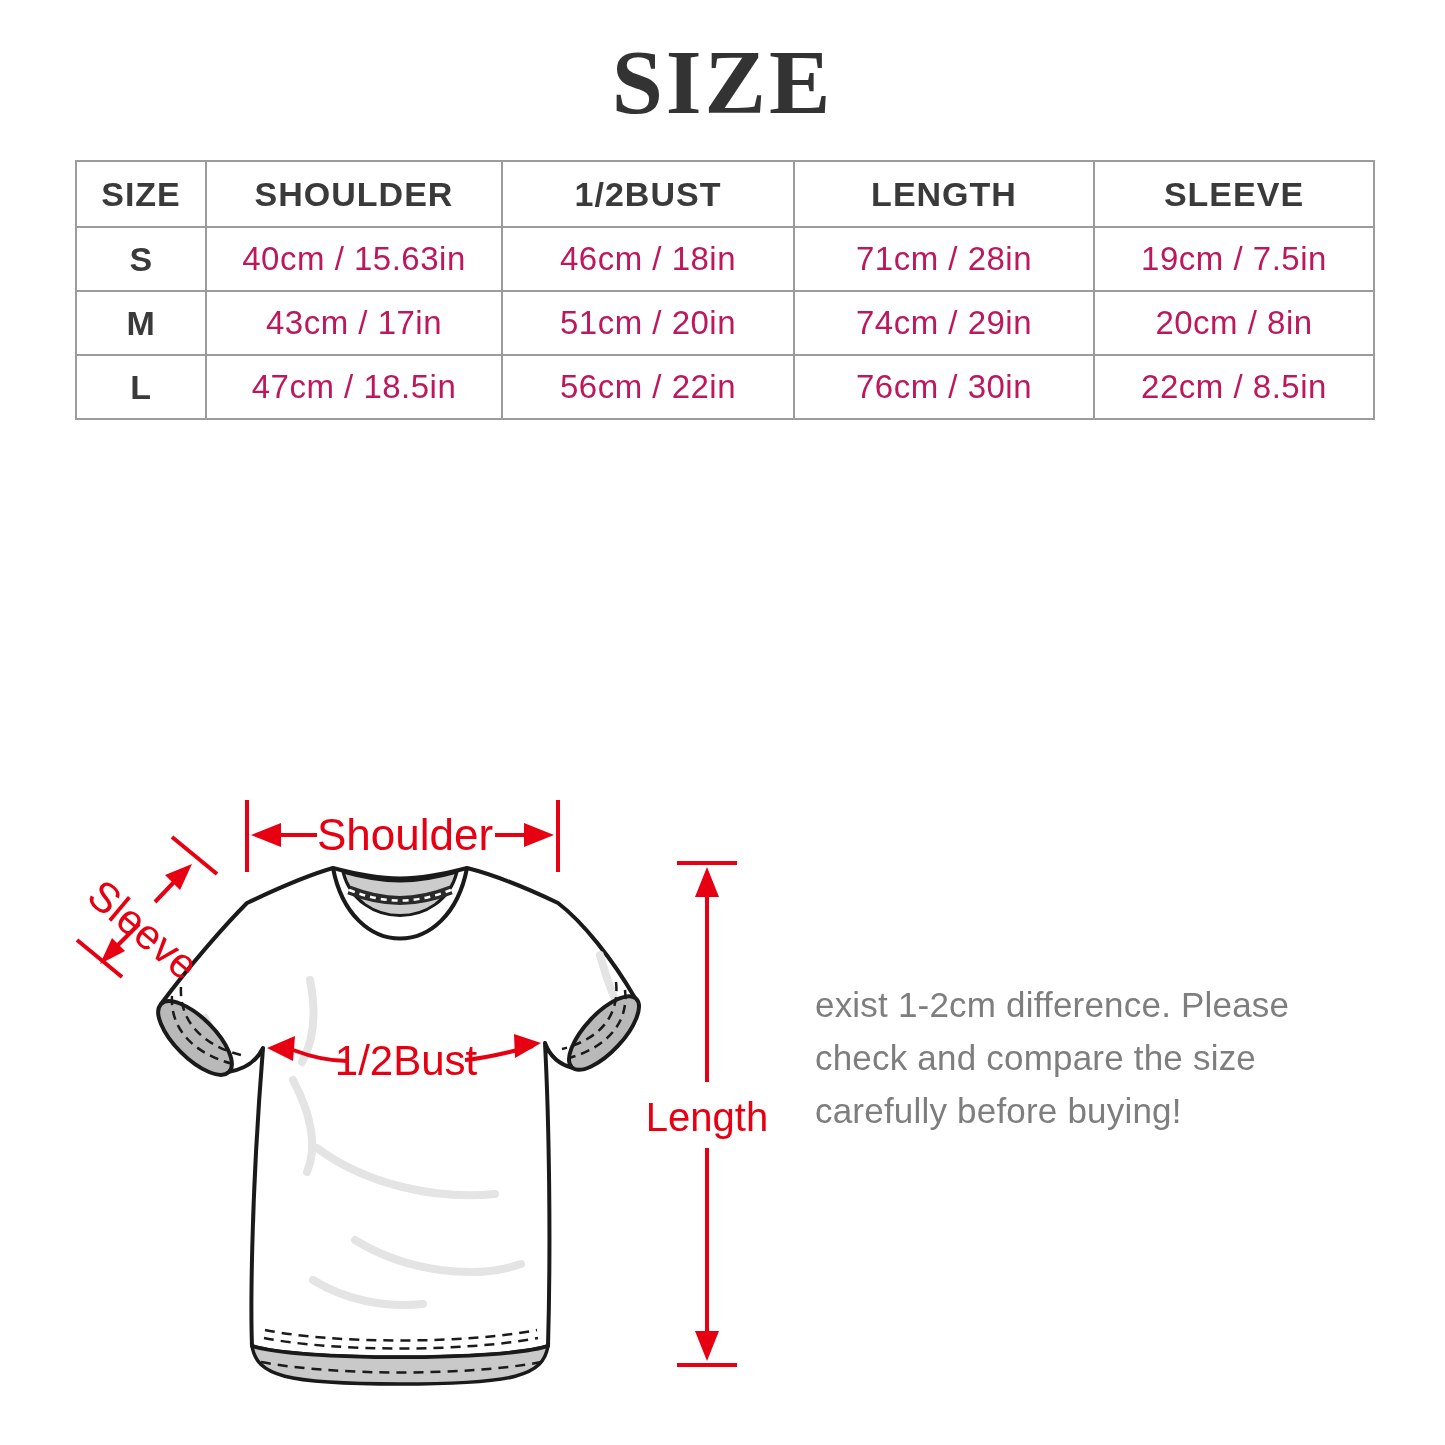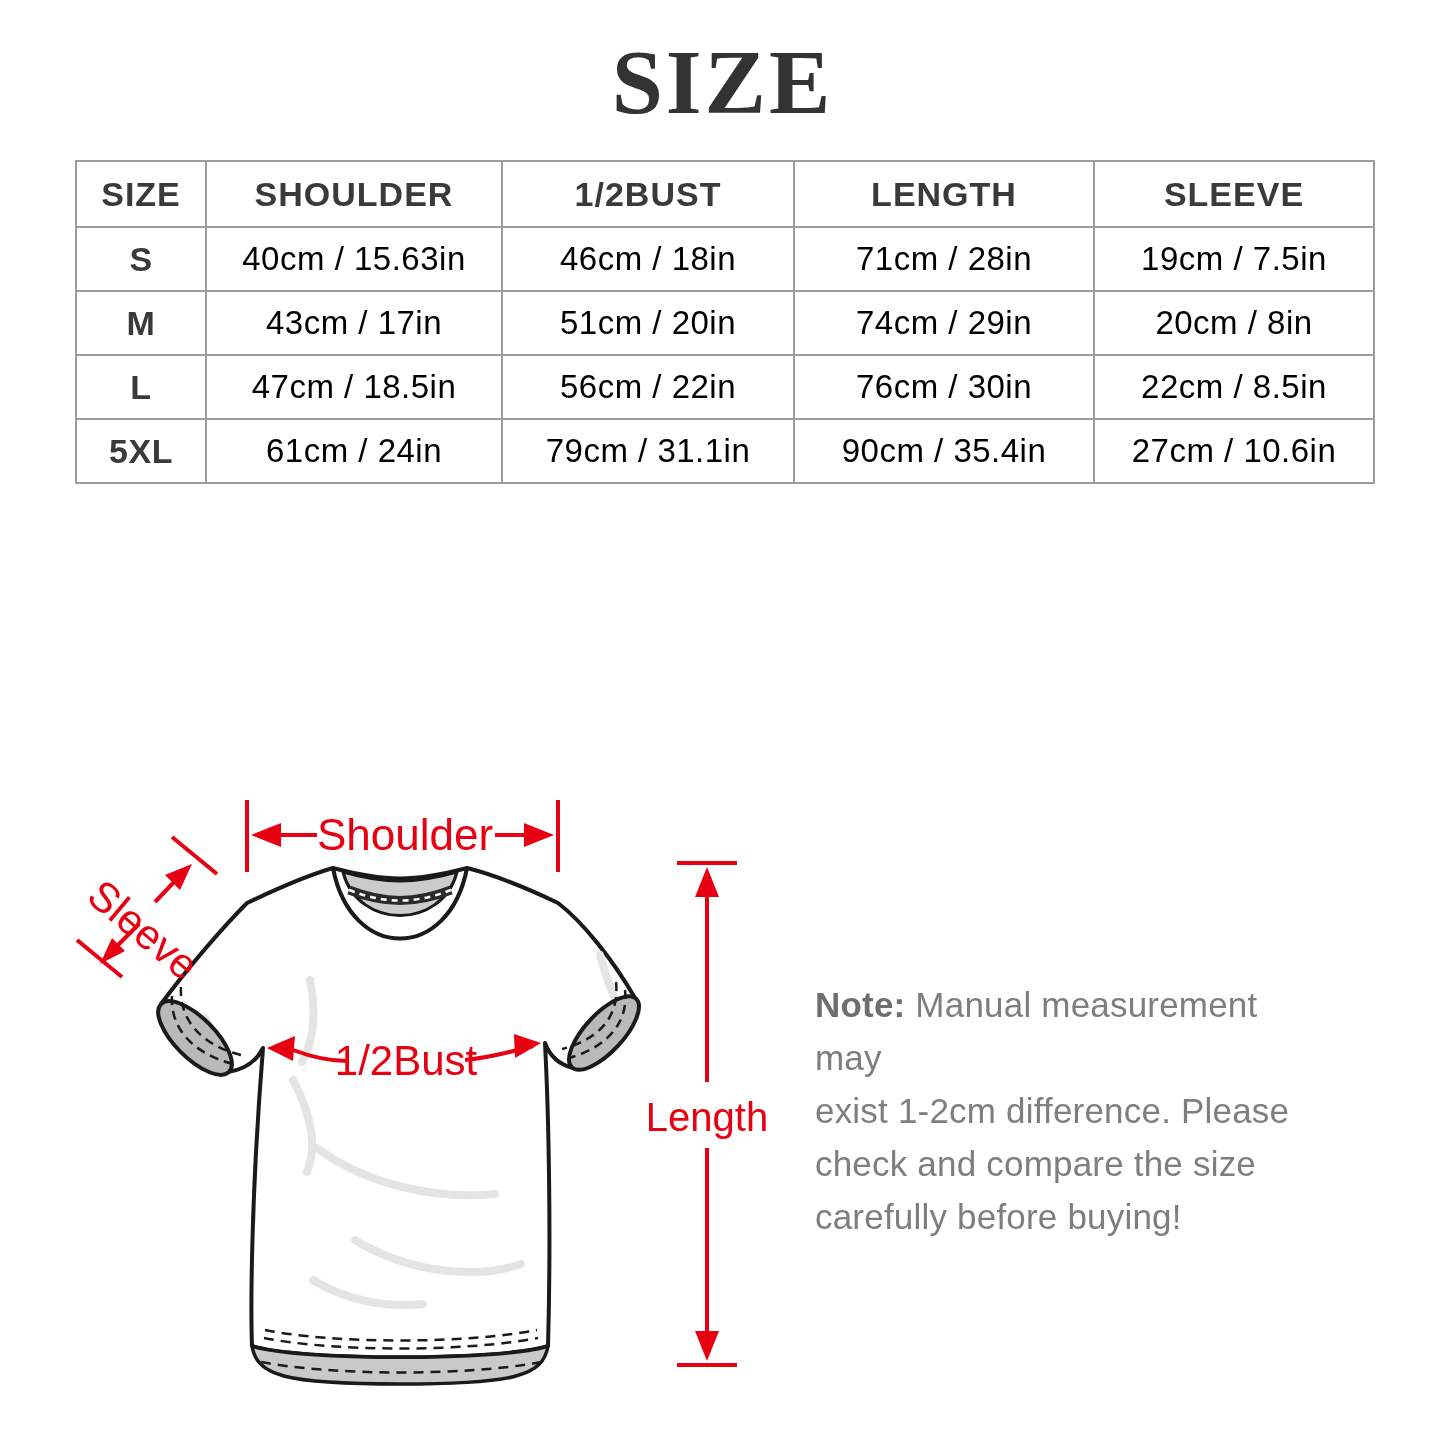--- a/index.html
+++ b/index.html
@@ -20,21 +20,21 @@
   table.size-table col.c1{width:296px;}
   table.size-table col.c2{width:292px;}
   table.size-table col.c3{width:300px;}
   table.size-table col.c4{width:280px;}
   table.size-table th,table.size-table td{
     border:2px solid #9c9c9c;text-align:center;vertical-align:middle;padding:0;
   }
   table.size-table th{
     height:64px;font-size:34px;font-weight:bold;color:#3a3a3a;letter-spacing:1px;
   }
-  table.size-table td{height:62px;font-size:33px;color:#000000;letter-spacing:0.5px;}
+  table.size-table td{height:62px;font-size:33px;color:#be185d;letter-spacing:0.5px;}
   table.size-table td.size-label{font-weight:bold;color:#3a3a3a;font-size:34px;}
   .diagram{position:absolute;left:55px;top:780px;width:740px;height:670px;}
   .note{
     position:absolute;left:815px;top:978px;width:505px;
     font-size:35px;line-height:53px;color:#7e7e7e;letter-spacing:0.2px;
   }
   .note b{color:#6e6e6e;}
 </style>
 </head>
 <body>
@@ -74,27 +74,20 @@
         <td>51cm / 20in</td>
         <td>74cm / 29in</td>
         <td>20cm / 8in</td>
       </tr>
       <tr>
         <td class="size-label">L</td>
         <td>47cm / 18.5in</td>
         <td>56cm / 22in</td>
         <td>76cm / 30in</td>
         <td>22cm / 8.5in</td>
-      </tr>
-      <tr>
-        <td class="size-label">5XL</td>
-        <td>61cm / 24in</td>
-        <td>79cm / 31.1in</td>
-        <td>90cm / 35.4in</td>
-        <td>27cm / 10.6in</td>
       </tr>
     </tbody>
   </table>
 
   <svg class="diagram" viewBox="0 0 740 670" width="740" height="670" xmlns="http://www.w3.org/2000/svg">
 
     <g>
       <path d="M278,88 C330,102 360,102 412,88
                C444,96 480,112 503,123
                C528,142 558,180 580,218
@@ -176,19 +169,18 @@
         <line x1="652" y1="115" x2="652" y2="302"></line>
         <line x1="652" y1="368" x2="652" y2="553"></line>
         <polygon points="652,581 640,551 664,551" fill="#e60012" stroke="none"></polygon>
         <line x1="622" y1="585" x2="682" y2="585"></line>
         <text x="652" y="351" text-anchor="middle" fill="#e60012" stroke="none" font-size="40" font-family="Liberation Sans, sans-serif">Length</text>
       </g>
     </g>
   </svg>
 
   <div class="note">
-    <div><b>Note:</b><span> Manual measurement may</span></div>
     <div>exist 1-2cm difference. Please</div>
     <div>check and compare the size</div>
     <div>carefully before buying!</div>
   </div>
 
 </div>
 
 </body></html>

